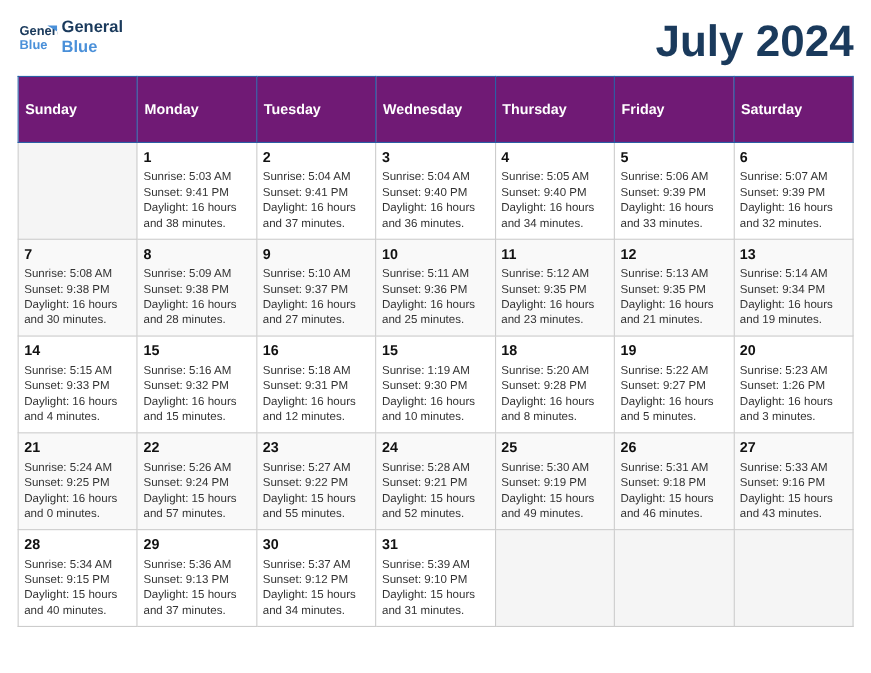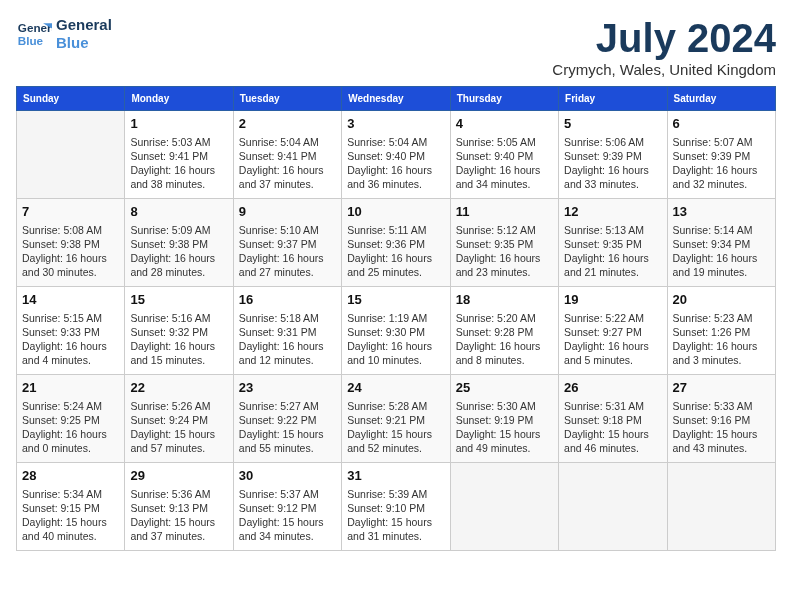--- a/index.html
+++ b/index.html
@@ -36,25 +36,25 @@
     .location {
       font-size: 15px;
       color: #333;
     }
     table {
       width: 100%;
       border-collapse: collapse;
       font-size: 11px;
     }
     thead tr th {
-      background: #1d4ed8;
+      background: #701a75;
       color: #fff;
       text-align: left;
-      padding: 6px 6px;
-      font-size: 10px;
+      padding: 22px 6px;
+      font-size: 13px;
       font-weight: bold;
       border: 1px solid #2a5fa5;
     }
     tbody tr td {
       border: 1px solid #ccc;
       vertical-align: top;
       padding: 4px 5px;
       width: calc(100% / 7);
       min-height: 80px;
       height: 88px;
@@ -87,21 +87,20 @@
       <text x="2" y="32" font-size="13" font-weight="bold" fill="#4a90d9">Blue</text>
       <polygon points="30,8 40,14 40,8" fill="#4a90d9"></polygon>
     </svg>
     <div style="display:flex;flex-direction:column;line-height:1.2;">
       <span style="font-size:15px;font-weight:bold;color:#1a3a5c;">General</span>
       <span style="font-size:15px;font-weight:bold;color:#4a90d9;">Blue</span>
     </div>
   </div>
   <div class="title-block">
     <div class="month-title">July 2024</div>
-    <div class="location">Crymych, Wales, United Kingdom</div>
   </div>
 </div>
 
 <table>
   <thead>
     <tr>
     <th>Sunday</th>
         <th>Monday</th>
         <th>Tuesday</th>
         <th>Wednesday</th>

